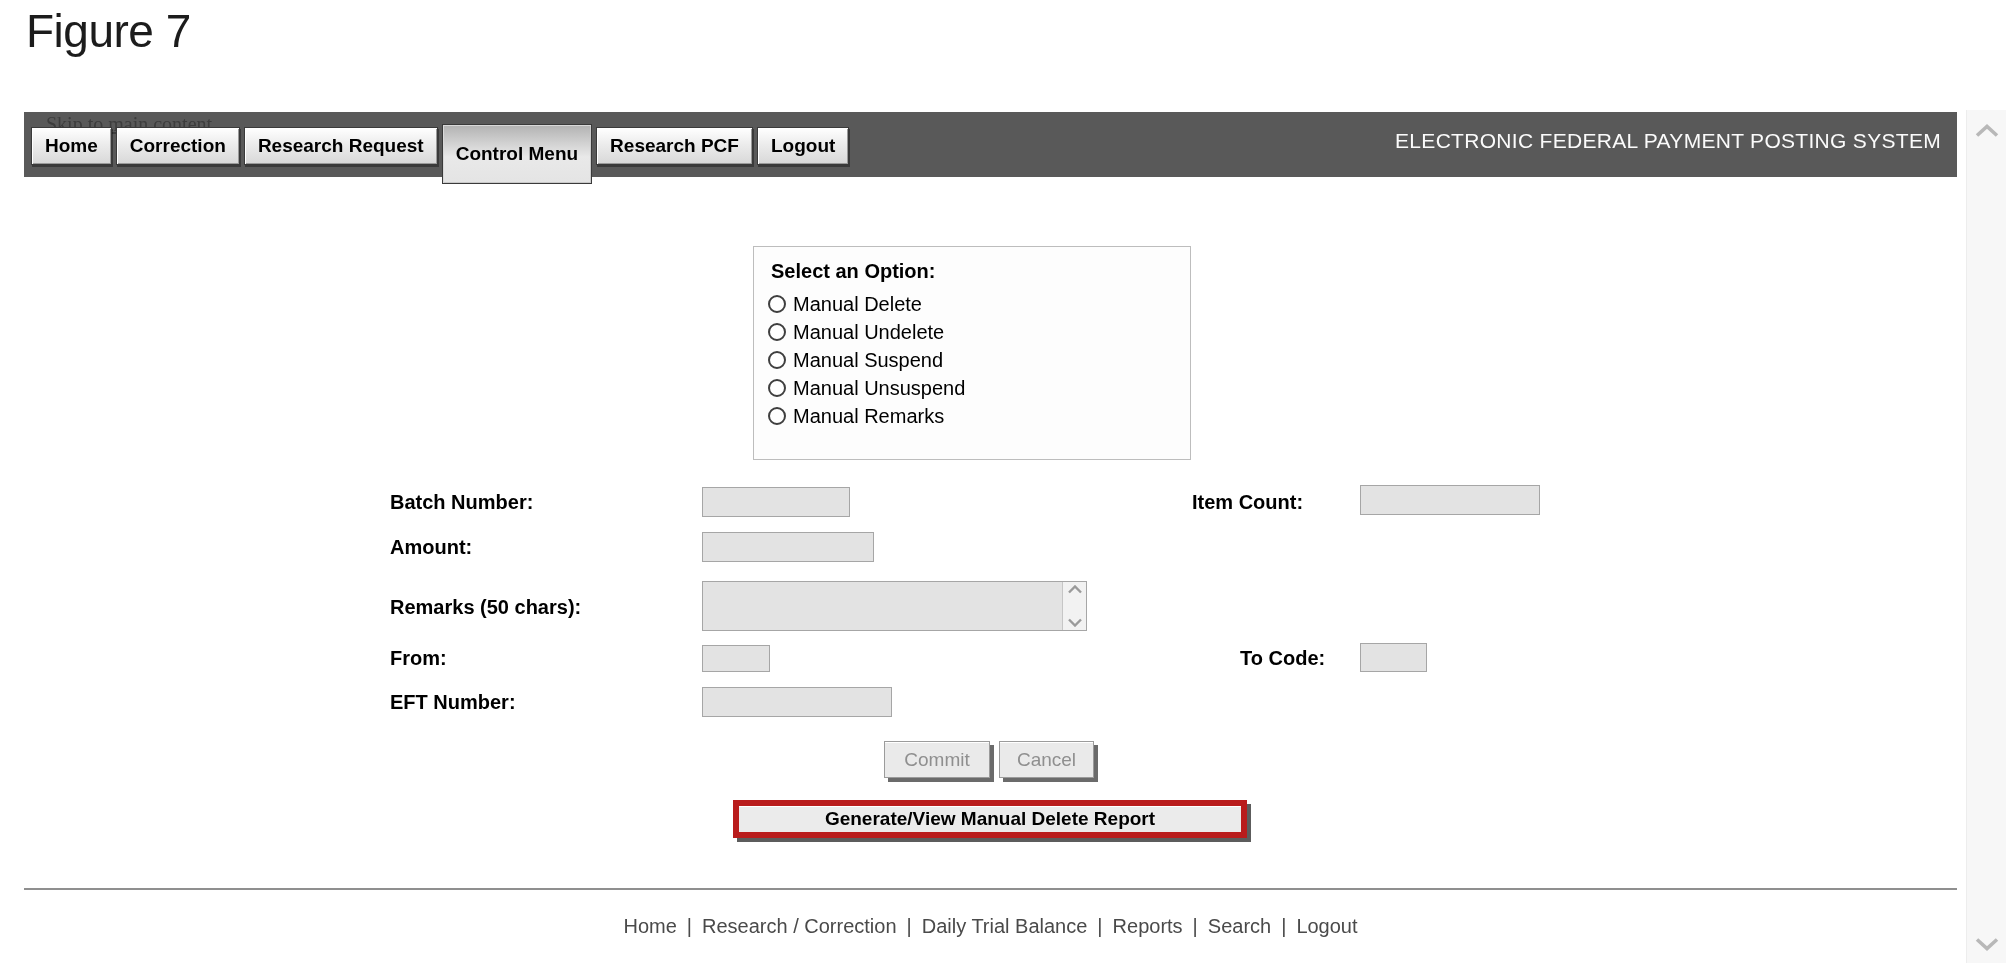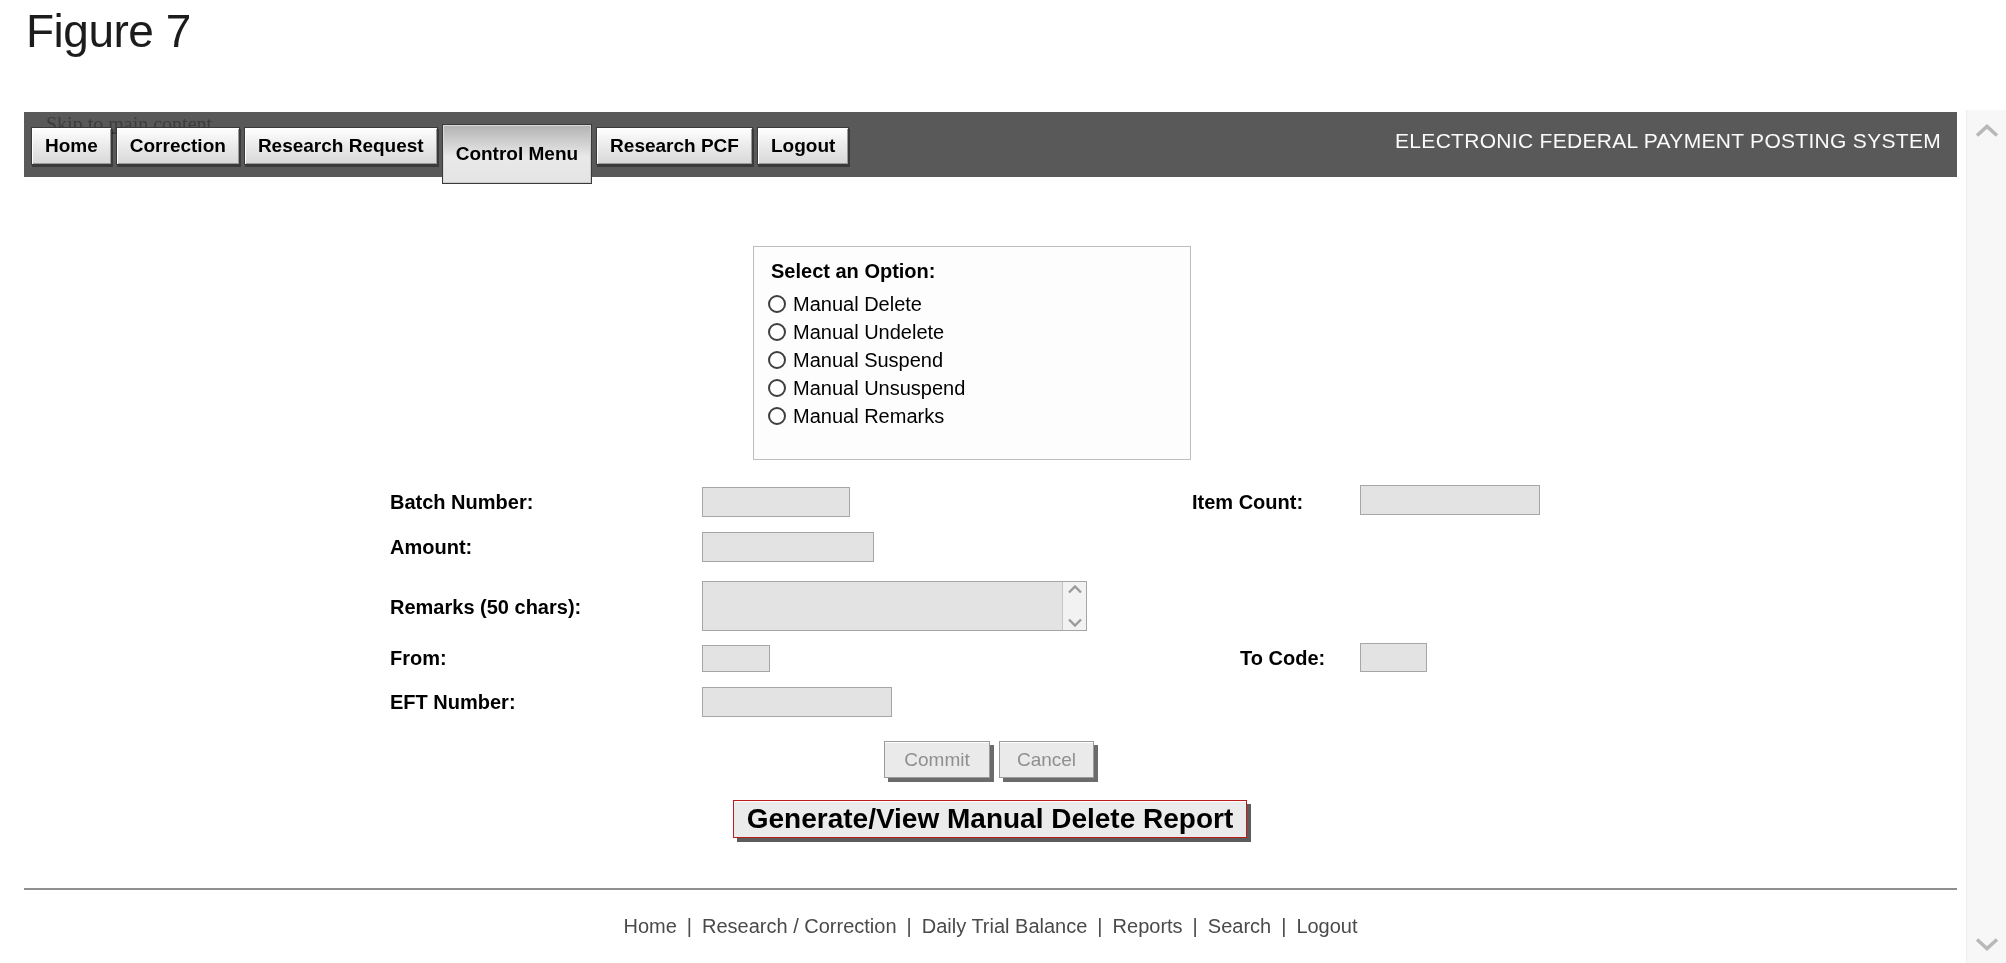--- a/index.html
+++ b/index.html
@@ -49,22 +49,22 @@
   
   .btn { position:absolute; font-family:inherit; cursor:pointer; }
   .commit-btn, .cancel-btn {
     height:37px; font-size:19px; color:#8f8f8f; background:#eaeaea;
     border:1px solid #9b9b9b; box-shadow: inset 0 1px 0 #ffffff, 4px 4px 0 #6b6b6b;
   }
   .commit-btn { left:884px; top:741px; width:106px; }
   .cancel-btn { left:999px; top:741px; width:95px; }
   .generate-btn {
     left:733px; top:800px; width:514px; height:38px;
-    font-size:28px; font-weight:bold; color:#000; background:#ebebeb;
-    border:1px solid #b91c1c; box-shadow: inset 0 1px 0 #ffffff, 4px 4px 0 #5c5c5c;
+    font-size:19px; font-weight:bold; color:#000; background:#ebebeb;
+    border:6px solid #b91c1c; box-shadow: inset 0 1px 0 #ffffff, 4px 4px 0 #5c5c5c;
   }
 
   .footer-rule { position:absolute; left:24px; top:888px; width:1933px; height:2px; background:#8f8f8f; border:0; }
   .footer-links { position:absolute; left:24px; top:915px; width:1933px; text-align:center; font-size:20px; color:#4a4a4a; }
   .footer-links a { color:#4a4a4a; text-decoration:none; cursor:pointer; }
   .footer-links .sep { margin:0 10px; color:#4a4a4a; }
 
   
   .scrollbar { position:absolute; left:1966px; top:110px; width:40px; height:853px; background:#f7f7f7; border-left:1px solid #ededed; }
   .scroll-arrow { position:absolute; left:0; width:40px; height:26px; display:flex; align-items:center; justify-content:center; cursor:pointer; }

